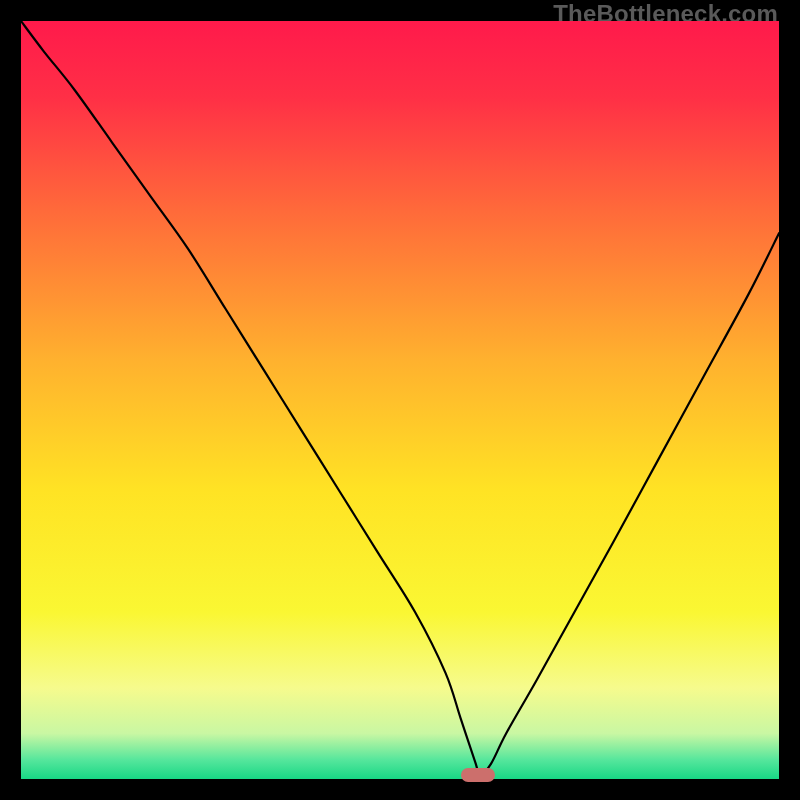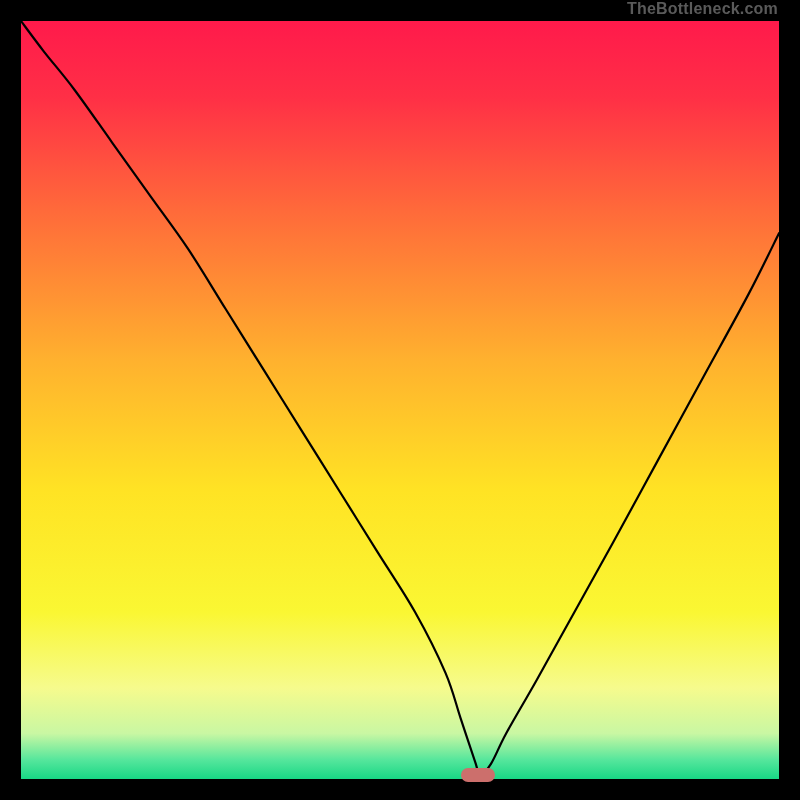--- a/index.html
+++ b/index.html
@@ -38,21 +38,21 @@
     left: 0;
     top: 0;
     width: 758px;
     height: 758px;
   }
   .watermark {
     position: absolute;
     top: 0px;
     right: 22px;
     font-family: Arial, Helvetica, sans-serif;
-    font-size: 16px;
+    font-size: 24px;
     font-weight: bold;
     color: #5a5a5a;
     letter-spacing: 0.2px;
   }
   .min-marker {
     position: absolute;
     border-radius: 7px;
     background: #cc6f6c;
   }
 </style>

